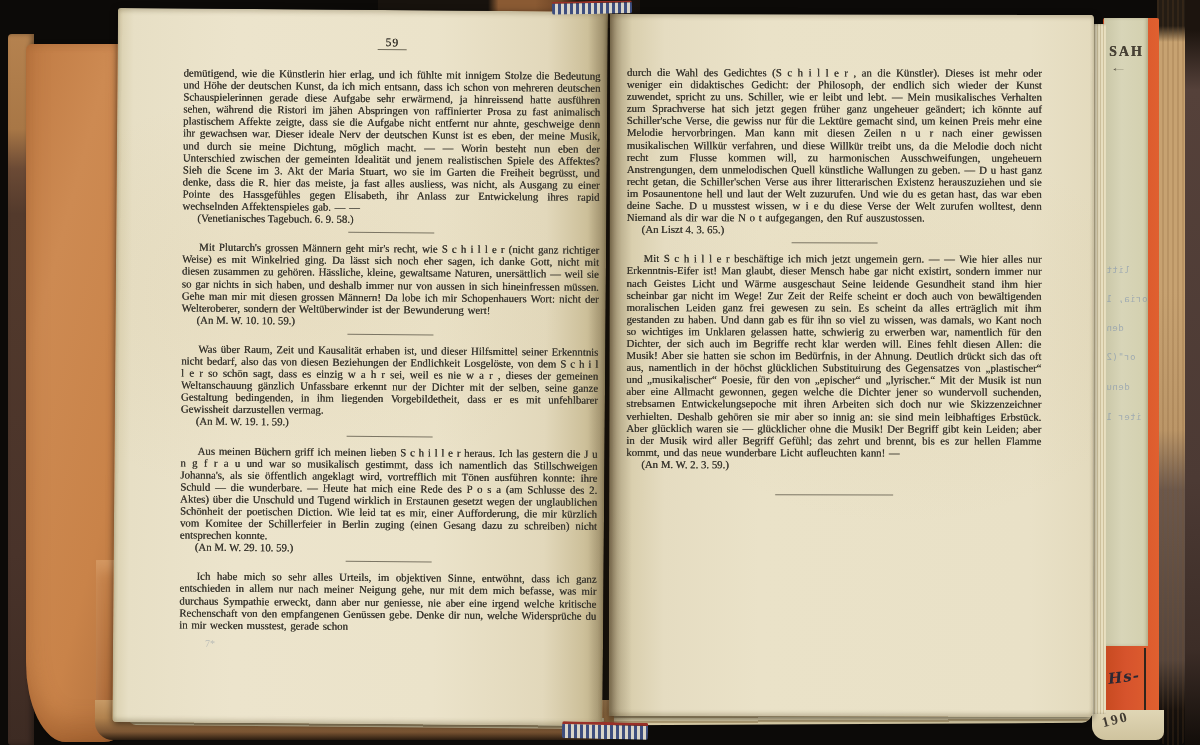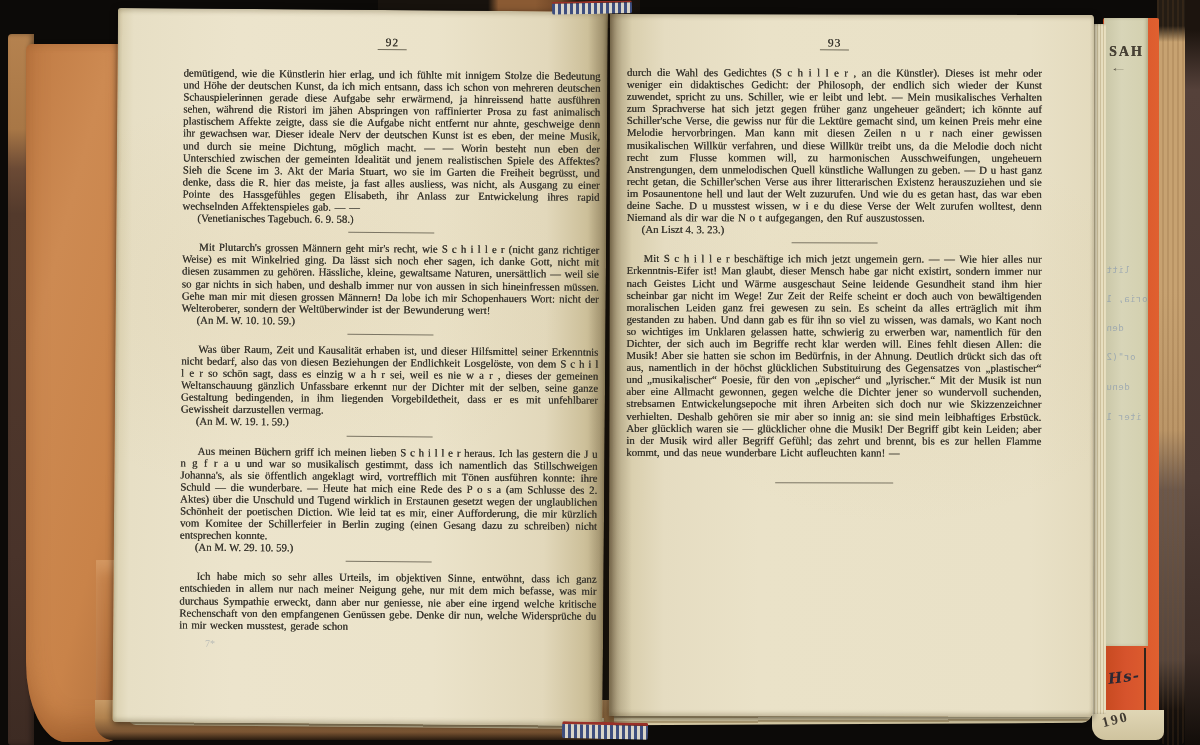--- a/index.html
+++ b/index.html
@@ -191,21 +191,21 @@
 <div class="abs year-strip">
   <span class="year-label">190</span>
 </div>
 <div class="abs fore-edge"></div>
 
 <div class="abs sheet-edges left"></div>
 <div class="abs sheet-edges right"></div>
 
 <div class="abs page left-page">
   <div class="page-head">
-    <span class="page-num">92</span>
+    <span class="page-num">59</span>
   </div>
   <div class="text-col">
     <p class="para cont">demütigend, wie die Künstlerin hier erlag, und ich fühlte mit innigem Stolze die Bedeutung und Höhe der deutschen Kunst, da ich mich entsann, dass ich schon von mehreren deutschen Schauspielerinnen gerade diese Aufgabe sehr erwärmend, ja hinreissend hatte ausführen sehen, während die Ristori im jähen Abspringen von raffinierter Prosa zu fast animalisch plastischem Affekte zeigte, dass sie die Aufgabe nicht entfernt nur ahnte, geschweige denn ihr gewachsen war. Dieser ideale Nerv der deutschen Kunst ist es eben, der meine Musik, und durch sie meine Dichtung, möglich macht. — — Worin besteht nun eben der Unterschied zwischen der gemeinten Idealität und jenem realistischen Spiele des Affektes? Sieh die Scene im 3. Akt der Maria Stuart, wo sie im Garten die Freiheit begrüsst, und denke, dass die R. hier das meiste, ja fast alles ausliess, was nicht, als Ausgang zu einer Pointe des Hassgefühles gegen Elisabeth, ihr Anlass zur Entwickelung ihres rapid wechselnden Affektenspieles gab. — —</p>
     <p class="attr">(Venetianisches Tagebuch. 6. 9. 58.)</p>
     <div class="sep">
         <i></i>
       </div>
     <p class="para">Mit Plutarch's grossen Männern geht mir's recht, wie S c h i l l e r (nicht ganz richtiger Weise) es mit Winkelried ging. Da lässt sich noch eher sagen, ich danke Gott, nicht mit diesen zusammen zu gehören. Hässliche, kleine, gewaltsame Naturen, unersättlich — weil sie so gar nichts in sich haben, und deshalb immer nur von aussen in sich hineinfressen müssen. Gehe man mir mit diesen grossen Männern! Da lobe ich mir Schopenhauers Wort: nicht der Welteroberer, sondern der Weltüberwinder ist der Bewunderung wert!</p>
     <p class="attr">(An M. W. 10. 10. 59.)</p>
     <div class="sep">
@@ -220,30 +220,28 @@
     <p class="attr">(An M. W. 29. 10. 59.)</p>
     <div class="sep">
         <i></i>
       </div>
     <p class="para">Ich habe mich so sehr alles Urteils, im objektiven Sinne, entwöhnt, dass ich ganz entschieden in allem nur nach meiner Neigung gehe, nur mit dem mich befasse, was mir durchaus Sympathie erweckt, dann aber nur geniesse, nie aber eine irgend welche kritische Rechenschaft von den empfangenen Genüssen gebe. Denke dir nun, welche Widersprüche du in mir wecken musstest, gerade schon</p>
     <span class="sig-mark">7*</span>
   </div>
 </div>
 
 <div class="abs page right-page">
-  <div class="page-head">
-    <span class="page-num">93</span>
-  </div>
   <div class="text-col">
     <p class="para cont">durch die Wahl des Gedichtes (S c h i l l e r , an die Künstler). Dieses ist mehr oder weniger ein didaktisches Gedicht: der Philosoph, der endlich sich wieder der Kunst zuwendet, spricht zu uns. Schiller, wie er leibt und lebt. — Mein musikalisches Verhalten zum Sprachverse hat sich jetzt gegen früher ganz ungeheuer geändert; ich könnte auf Schiller'sche Verse, die gewiss nur für die Lektüre gemacht sind, um keinen Preis mehr eine Melodie hervorbringen. Man kann mit diesen Zeilen n u r nach einer gewissen musikalischen Willkür verfahren, und diese Willkür treibt uns, da die Melodie doch nicht recht zum Flusse kommen will, zu harmonischen Ausschweifungen, ungeheuern Anstrengungen, dem unmelodischen Quell künstliche Wallungen zu geben. — D u hast ganz recht getan, die Schiller'schen Verse aus ihrer litterarischen Existenz herauszuziehen und sie im Posaunentone hell und laut der Welt zuzurufen. Und wie du es getan hast, das war eben deine Sache. D u musstest wissen, w i e du diese Verse der Welt zurufen wolltest, denn Niemand als dir war die N o t aufgegangen, den Ruf auszustossen.</p>
-    <p class="attr">(An Liszt 4. 3. 23.)</p>
+    <p class="attr">(An Liszt 4. 3. 65.)</p>
     <div class="sep">
         <i></i>
       </div>
     <p class="para">Mit S c h i l l e r beschäftige ich mich jetzt ungemein gern. — — Wie hier alles nur Erkenntnis-Eifer ist! Man glaubt, dieser Mensch habe gar nicht existirt, sondern immer nur nach Geistes Licht und Wärme ausgeschaut Seine leidende Gesundheit stand ihm hier scheinbar gar nicht im Wege! Zur Zeit der Reife scheint er doch auch von bewältigenden moralischen Leiden ganz frei gewesen zu sein. Es scheint da alles erträglich mit ihm gestanden zu haben. Und dann gab es für ihn so viel zu wissen, was damals, wo Kant noch so wichtiges im Unklaren gelassen hatte, schwierig zu erwerben war, namentlich für den Dichter, der sich auch im Begriffe recht klar werden will. Eines fehlt diesen Allen: die Musik! Aber sie hatten sie schon im Bedürfnis, in der Ahnung. Deutlich drückt sich das oft aus, namentlich in der höchst glücklichen Substituirung des Gegensatzes von „plastischer“ und „musikalischer“ Poesie, für den von „epischer“ und „lyrischer.“ Mit der Musik ist nun aber eine Allmacht gewonnen, gegen welche die Dichter jener so wundervoll suchenden, strebsamen Entwickelungsepoche mit ihren Arbeiten sich doch nur wie Skizzenzeichner verhielten. Deshalb gehören sie mir aber so innig an: sie sind mein leibhaftiges Erbstück. Aber glücklich waren sie — glücklicher ohne die Musik! Der Begriff gibt kein Leiden; aber in der Musik wird aller Begriff Gefühl; das zehrt und brennt, bis es zur hellen Flamme kommt, und das neue wunderbare Licht aufleuchten kann! —</p>
+    <p class="attr">(An M. W. 2. 3. 59.)</p>
     <div class="sep long">
         <i></i>
       </div>
   </div>
 </div>
 
 <div class="abs gutter-shadow"></div>
 <div class="abs headband top"></div>
 <div class="abs headband bottom"></div>
 

